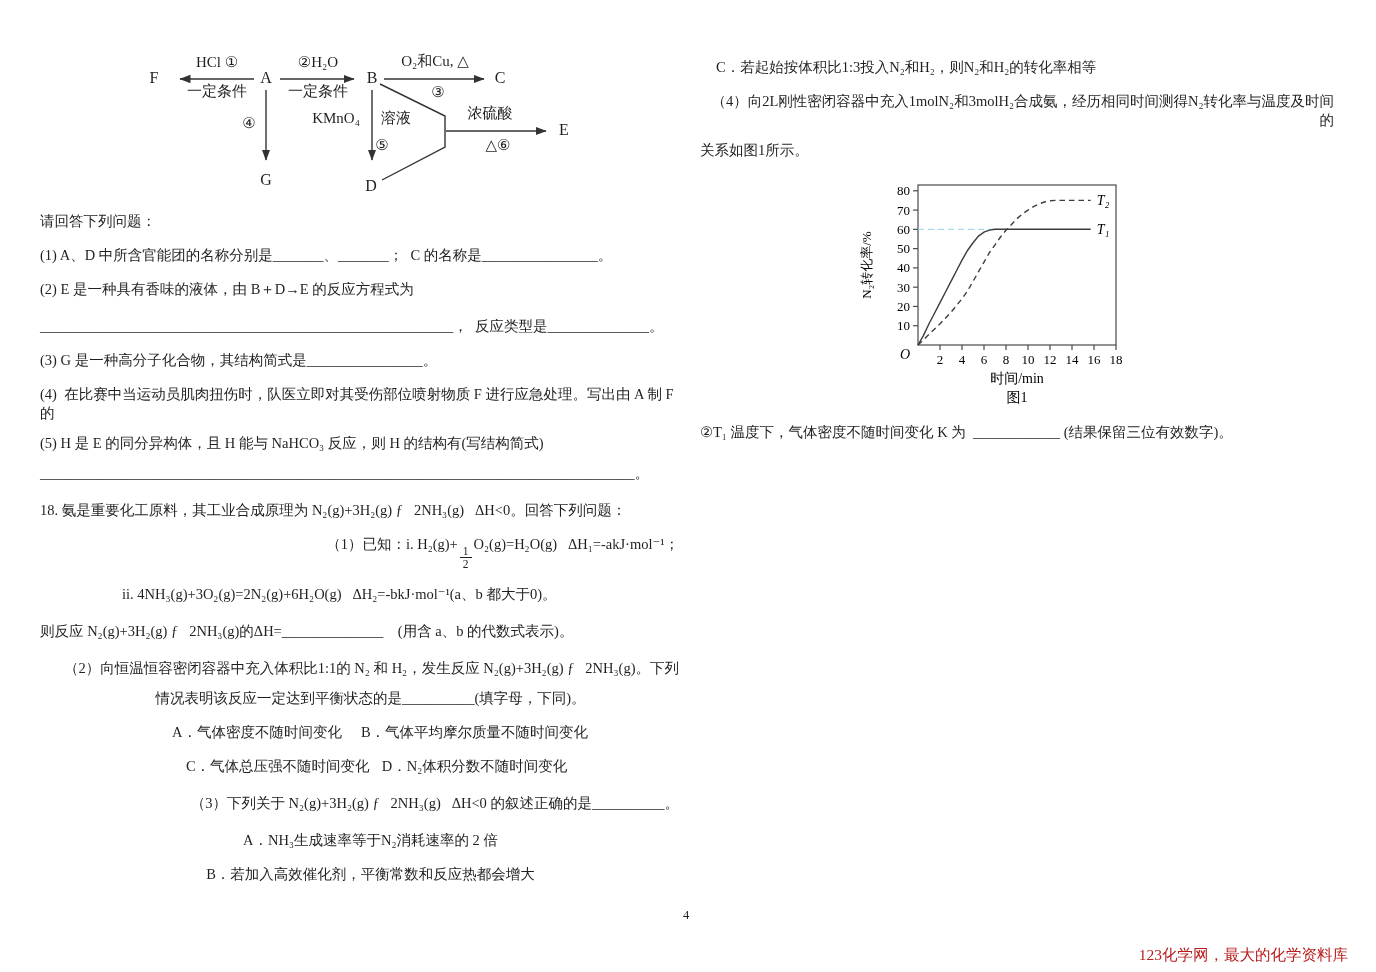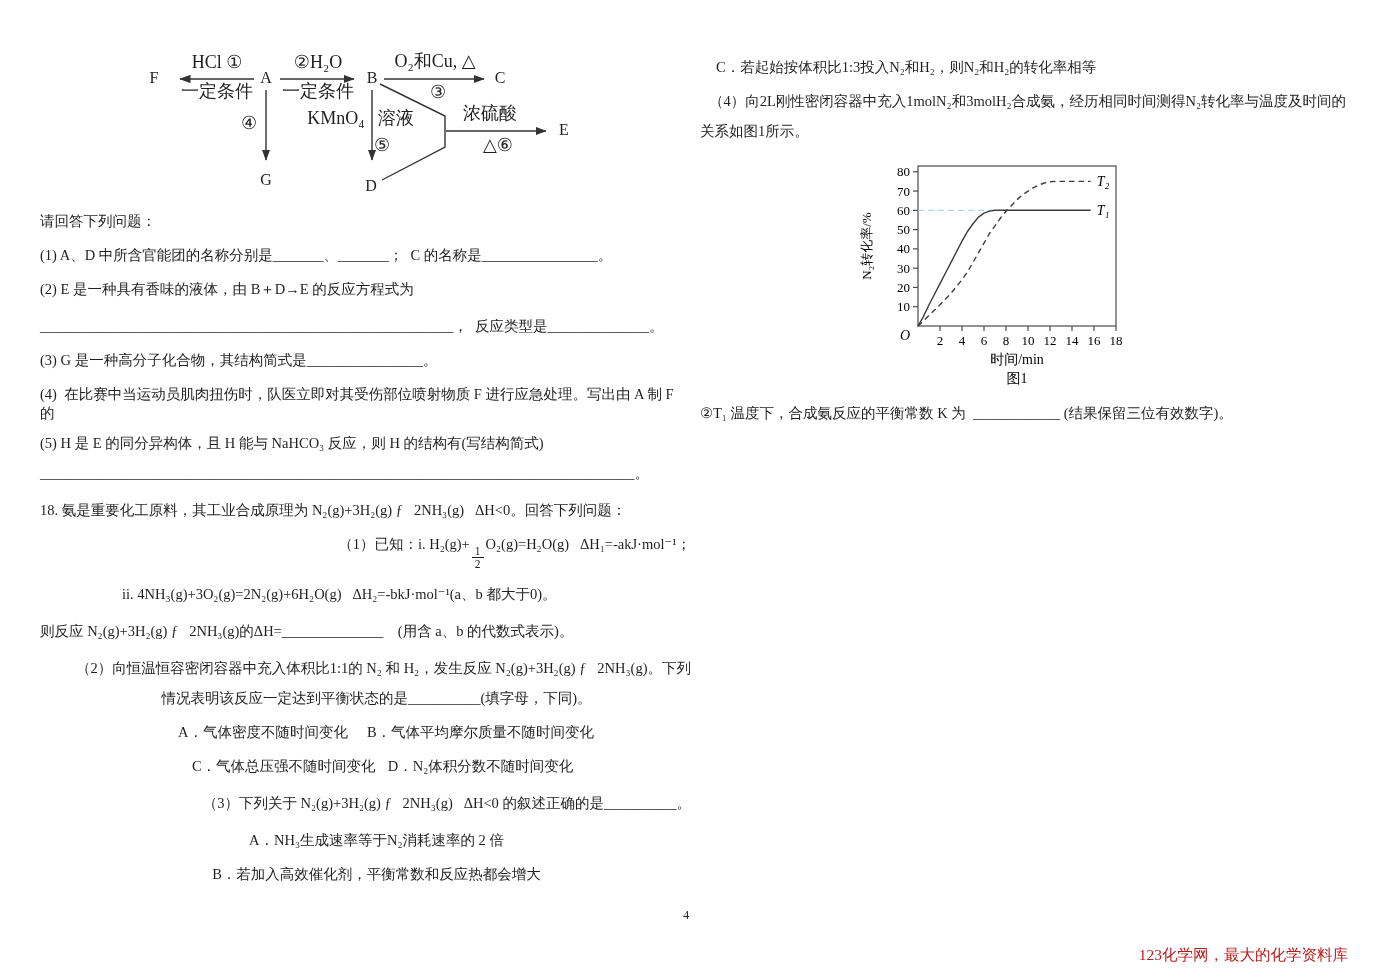--- a/index.html
+++ b/index.html
@@ -3,27 +3,27 @@
 <meta charset="utf-8">
 <style>
   html,body{margin:0;padding:0;background:#e8e8e8;}
   .page{
     position:relative;width:1376px;height:972px;background:#ffffff;
     font-family:"Liberation Serif","DejaVu Serif",serif;color:#1f1f1f;
     overflow:hidden;margin:0 auto;
   }
   .col-left{position:absolute;left:40px;top:50px;width:655px;}
   .col-right{position:absolute;left:700px;top:58px;width:650px;}
-  .line{font-size:14.5px;line-height:19px;margin:0 4px 13px 0;white-space:pre-wrap;}
+  .line{font-size:14.5px;line-height:19px;margin:0 16px 13px 0;white-space:pre-wrap;}
   .mb-sm{margin-bottom:11px;} .mb-md{margin-bottom:15px;} .mb-lg{margin-bottom:18px;}
   .indent1{padding-left:8px;text-align:right;} .indent2{padding-left:16px;} .indent3{padding-left:22px;text-align:center;}
   .opts .opt-a{display:inline-block;width:208px;}
   .diagram{position:relative;width:560px;height:148px;margin:4px 0 10px 92px;}
   .diagram svg{position:absolute;left:0;top:0;}
-  .dn{position:absolute;transform:translateX(-50%);white-space:nowrap;font-size:18px;line-height:15px;}
+  .dn{position:absolute;transform:translateX(-50%);white-space:nowrap;font-size:15px;line-height:15px;}
   .dn.node{font-size:16px;}
   .frac{display:inline-flex;flex-direction:column;align-items:center;vertical-align:-6px;
         font-size:11.5px;line-height:1.05;margin:0 2px;}
   .frac .num{border-bottom:1px solid #1f1f1f;padding:0 3px 0px;}
   .frac .den{padding-top:0px;}
   .chart-host{margin:6px 0 12px 156px;width:310px;height:240px;}
   .chart-host svg text{font-family:"Liberation Serif","DejaVu Serif",serif;}
   .page-num{position:absolute;left:683px;top:908px;font-size:12.5px;}
   .footer{position:absolute;right:28px;bottom:6px;font-size:15.5px;color:#b91c1c;}
 </style>
@@ -144,18 +144,18 @@
           <text x="161" y="212" text-anchor="middle" font-size="14">时间/min</text>
           <text x="161" y="231" text-anchor="middle" font-size="14">图1</text>
           <text x="54" y="188" text-anchor="end" font-size="14" font-style="italic">O</text>
           <line x1="62" y1="58.33734939759036" x2="142.3" y2="58.33734939759036" stroke="#a6d9ea" stroke-width="1.3" stroke-dasharray="6 4"></line>
           <path d="M62.0 174.0 L67.5 164.4 L73.0 152.8 L78.5 142.2 L84.0 131.6 L89.5 121.0 L95.0 110.4 L100.5 99.8 L106.0 89.2 L111.5 79.5 L117.0 71.8 L122.5 65.1 L128.0 61.2 L133.5 59.1 L139.0 58.3 L234.7 58.3" fill="none" stroke="#3c3c3c" stroke-width="1.4"></path>
           <text x="240.7" y="62.83734939759036" font-size="14" font-style="italic">T₁</text>
           <path d="M62.0 174.0 L73.0 163.4 L84.0 152.8 L95.0 141.2 L106.0 127.7 L111.5 120.0 L117.0 110.4 L122.5 100.7 L128.0 91.1 L133.5 81.5 L139.0 73.8 L144.5 66.0 L150.0 59.3 L155.5 53.5 L161.0 47.7 L166.5 42.9 L172.0 39.1 L177.5 35.6 L183.0 32.9 L188.5 31.0 L194.0 29.8 L199.5 29.4 L234.7 29.4" fill="none" stroke="#3c3c3c" stroke-width="1.4" stroke-dasharray="5.5 4"></path>
           <text x="240.7" y="33.921686746987945" font-size="14" font-style="italic">T₂</text>
         </svg></div>
 
-    <p class="line">②T₁ 温度下，合成氨反应的平衡常数 K 为  ____________ (结果保留三位有效数字)。</p>
+    <p class="line">②T₁ 温度下，气体密度不随时间变化 K 为  ____________ (结果保留三位有效数字)。</p>
   </div>
 
   <div class="page-num">4</div>
   <div class="footer">123化学网，最大的化学资料库</div>
 </div>
 
 </body></html>

